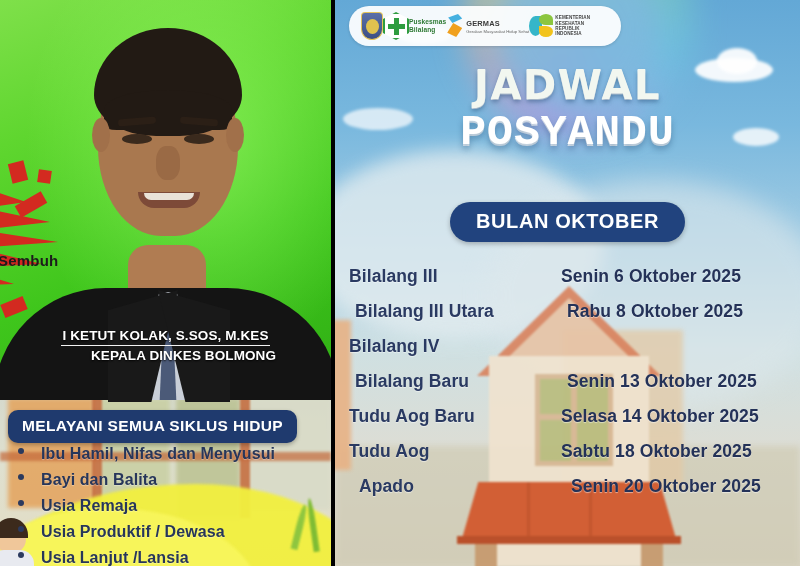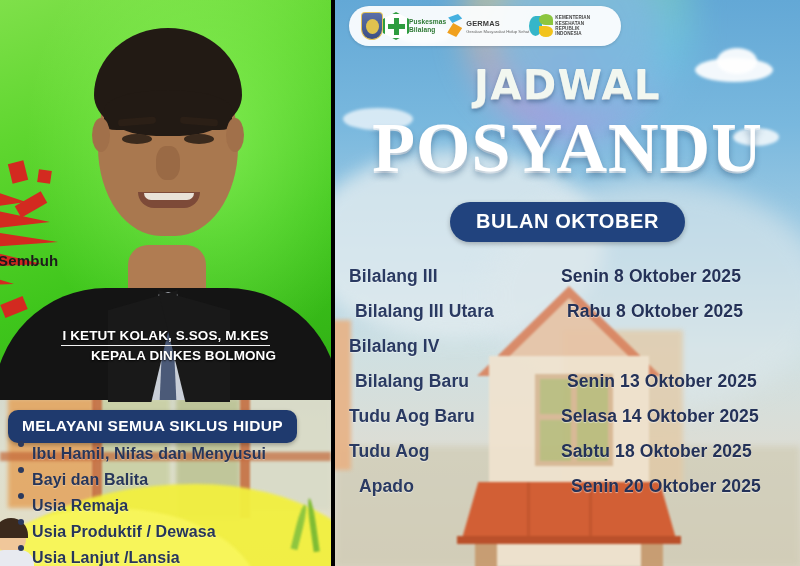--- a/index.html
+++ b/index.html
@@ -87,21 +87,21 @@
   .kid-head{position:absolute;left:-4px;top:524px;width:30px;height:30px;background:#f0c79a;border-radius:50%;z-index:3;}
   .kid-hair{position:absolute;left:-6px;top:518px;width:34px;height:20px;background:#3c2a1c;border-radius:18px 18px 0 0;z-index:4;}
   .kid-body{position:absolute;left:-10px;top:550px;width:44px;height:22px;background:#e8eaf0;border-radius:14px 14px 0 0;z-index:3;}
 
   
   .pill{position:absolute;left:8px;top:410px;z-index:8;background:#1f3a6e;color:#fff;
     border-radius:10px;padding:7px 14px 8px;font-size:15.5px;font-weight:700;letter-spacing:.35px;
     box-shadow:0 2px 4px rgba(0,0,0,.28);}
 
   .bullets{position:absolute;left:18px;top:444px;z-index:8;width:310px;}
-  .bullet{display:flex;align-items:flex-start;gap:8px;margin-bottom:7px;}
+  .bullet{display:flex;align-items:center;gap:17px;margin-bottom:7px;}
   .bdot{width:6px;height:6px;border-radius:50%;background:#2b3a5e;flex:0 0 auto;position:relative;top:-3px;}
   .btxt{color:#27365a;font-size:16px;font-weight:700;letter-spacing:.1px;line-height:19px;
     text-shadow:0 1px 1px rgba(255,255,255,.35);}
 
   
   .right-panel{position:absolute;left:335px;top:0;width:465px;height:566px;overflow:hidden;
     background:linear-gradient(180deg,#63a8d6 0%,#79b8de 22%,#a8cfe4 46%,#cfe0e2 62%,#ddddd4 80%,#d9d3c2 100%);}
   .rainbow{position:absolute;left:128px;top:-94px;width:230px;height:230px;border-radius:50%;
     background:conic-gradient(from 200deg,#e07be0,#ffd36e,#9fe27f,#6ed0e8,#e07be0);
     filter:blur(16px);opacity:.5;}
@@ -169,23 +169,23 @@
   .kk2{position:absolute;left:10px;top:2px;width:14px;height:11px;background:#8cc63f;border-radius:50% 50% 0 50%;}
   .kk3{position:absolute;left:10px;top:14px;width:14px;height:11px;background:#f2c31c;border-radius:0 50% 50% 50%;}
   .kemkes-txt{font-size:4.6px;font-weight:700;color:#444;line-height:5.4px;letter-spacing:.1px;}
 
   
   .t-jadwal{position:absolute;left:0;top:62px;width:465px;text-align:center;
     font-size:40px;font-weight:800;letter-spacing:1.5px;color:#f2f7f0;
     text-shadow:0 3px 4px rgba(30,70,110,.45), 0 1px 0 rgba(255,255,255,.9);
     font-family:"DejaVu Sans",sans-serif;}
   .t-posyandu{position:absolute;left:0;top:108px;width:465px;text-align:center;
-    font-size:70px;font-weight:800;letter-spacing:1px;color:#fff;
+    font-size:43px;font-weight:800;letter-spacing:1px;color:#fff;
     text-shadow:0 5px 6px rgba(30,70,110,.4), 0 2px 0 rgba(255,255,255,.85);
-    font-family:Liberation Serif, serif;}
+    font-family:Liberation Mono, monospace;}
   .t-badge{position:absolute;left:0;top:202px;width:465px;text-align:center;}
   .t-badge span{display:inline-block;background:#21437e;color:#fff;border-radius:22px;
     padding:8px 26px 9px;font-size:20px;font-weight:700;letter-spacing:.6px;
     box-shadow:0 2px 5px rgba(0,0,0,.26);}
 
   
   .sched{position:absolute;left:0;top:266px;width:465px;}
   .srow{display:flex;align-items:baseline;height:35px;padding:0 6px 0 14px;box-sizing:border-box;}
   .sname{flex:0 0 212px;color:#2a3a62;font-size:17.5px;font-weight:700;letter-spacing:.1px;
     text-shadow:0 1px 1px rgba(255,255,255,.5);white-space:nowrap;}
@@ -358,21 +358,21 @@
 
     <div class="t-jadwal">JADWAL</div>
     <div class="t-posyandu">POSYANDU</div>
     <div class="t-badge">
       <span>BULAN OKTOBER</span>
     </div>
 
     <div class="sched">
       <div class="srow">
         <span class="sname">Bilalang III</span>
-        <span class="sdate">Senin 8 Oktober 2025</span>
+        <span class="sdate">Senin 6 Oktober 2025</span>
       </div>
       <div class="srow ind1">
         <span class="sname">Bilalang III  Utara</span>
         <span class="sdate">Rabu 8 Oktober 2025</span>
       </div>
       <div class="srow">
         <span class="sname">Bilalang IV</span>
       </div>
       <div class="srow ind1">
         <span class="sname">Bilalang Baru</span>

